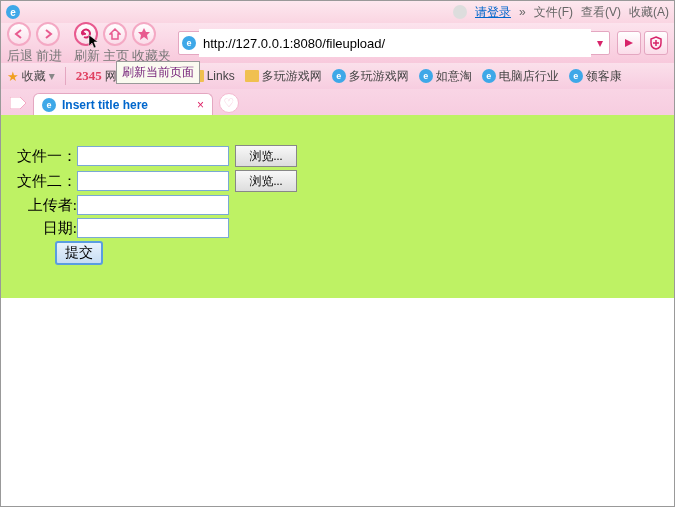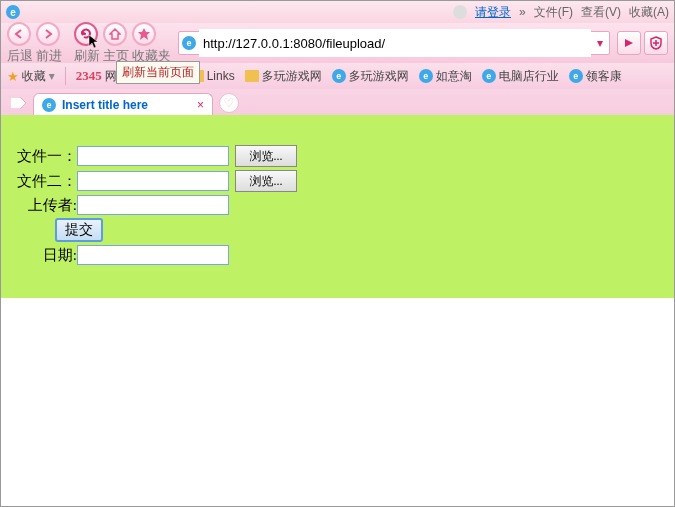--- a/index.html
+++ b/index.html
@@ -25,21 +25,21 @@
 .addr .dd-arrow { width: 18px; color: #d7246a; text-align: center; }
 .go-btn { width: 24px; height: 24px; border: 1px solid #e4a7c1; border-radius: 3px; background: linear-gradient(#fff,#fbdce9); display: flex; align-items: center; justify-content: center; color: #d7246a; }
 .shield { width: 24px; height: 24px; border: 1px solid #e4a7c1; border-radius: 3px; background: linear-gradient(#fff,#fbdce9); display: flex; align-items: center; justify-content: center; }
 
 .bookmark-bar { background: linear-gradient(#fbe0eb, #f7cde0); height: 26px; display: flex; align-items: center; padding: 0 6px; gap: 10px; color: #444; position: relative; }
 .bm-item { display: flex; align-items: center; gap: 3px; cursor: default; }
 .bm-item .ie-icon { width: 14px; height: 14px; background: #3ea8e8; border-radius: 50%; display: inline-flex; align-items: center; justify-content: center; color: #fff; font-size: 9px; font-weight: bold; }
 .bm-item .folder-icon { width: 14px; height: 12px; background: #f0c050; border-radius: 1px; display: inline-block; }
 .bm-item .star-icon { color: #f0a020; font-size: 13px; }
 .bm-item .a2345 { font-size: 13px; color: #e04060; font-weight: bold; font-family: Liberation Serif, serif; }
-.tooltip { position: absolute; left: 115px; top: -2px; background: #fafaf0; border: 1px solid #999; padding: 2px 5px; font-size: 12px; color: #b91c1c; z-index: 20; }
+.tooltip { position: absolute; left: 115px; top: -2px; background: #fafaf0; border: 1px solid #999; padding: 2px 5px; font-size: 12px; color: #701a75; z-index: 20; }
 
 .tab-bar { background: linear-gradient(#f9d5e5, #f7cde0); height: 26px; display: flex; align-items: flex-end; padding: 0 8px; gap: 6px; }
 .app-arrow { width: 18px; height: 18px; margin-bottom: 3px; display: flex; align-items: center; justify-content: center; }
 .tab { background: #fff; border: 1px solid #e4a7c1; border-bottom: none; border-radius: 6px 6px 0 0; height: 22px; display: flex; align-items: center; padding: 0 8px; gap: 6px; color: #0066cc; font-weight: bold; min-width: 180px; }
 .tab .tab-icon { width: 14px; height: 14px; background: #3ea8e8; border-radius: 50%; display: inline-flex; align-items: center; justify-content: center; color: #fff; font-size: 9px; font-weight: bold; }
 .tab .tab-x { margin-left: auto; color: #d26; font-weight: normal; }
 .heart { width: 20px; height: 20px; border: 1px solid #f4b9d0; border-radius: 10px; display: flex; align-items: center; justify-content: center; color: #f5c4d7; margin-bottom: 2px; background: #fff; }
 
 .content { background: #bef264; padding: 30px 12px; }
 .form-row { display: flex; align-items: center; margin-bottom: 3px; }
@@ -195,19 +195,19 @@
   <div class="form-row">
     <label>文件二：</label>
     <input type="text" value="" style="">
     <button class="browse-btn">浏览...</button>
   </div>
   <div class="form-row">
     <label>上传者:</label>
     <input type="text" value="" style="">
   </div>
   <div class="form-row">
+    <label>日期:</label>
+    <input type="text" value="" style="">
+  </div>
+  <div class="form-row">
     <button class="submit-btn">提交</button>
   </div>
-  <div class="form-row">
-    <label>日期:</label>
-    <input type="text" value="" style="">
-  </div>
 </div>
 
 </body></html>

